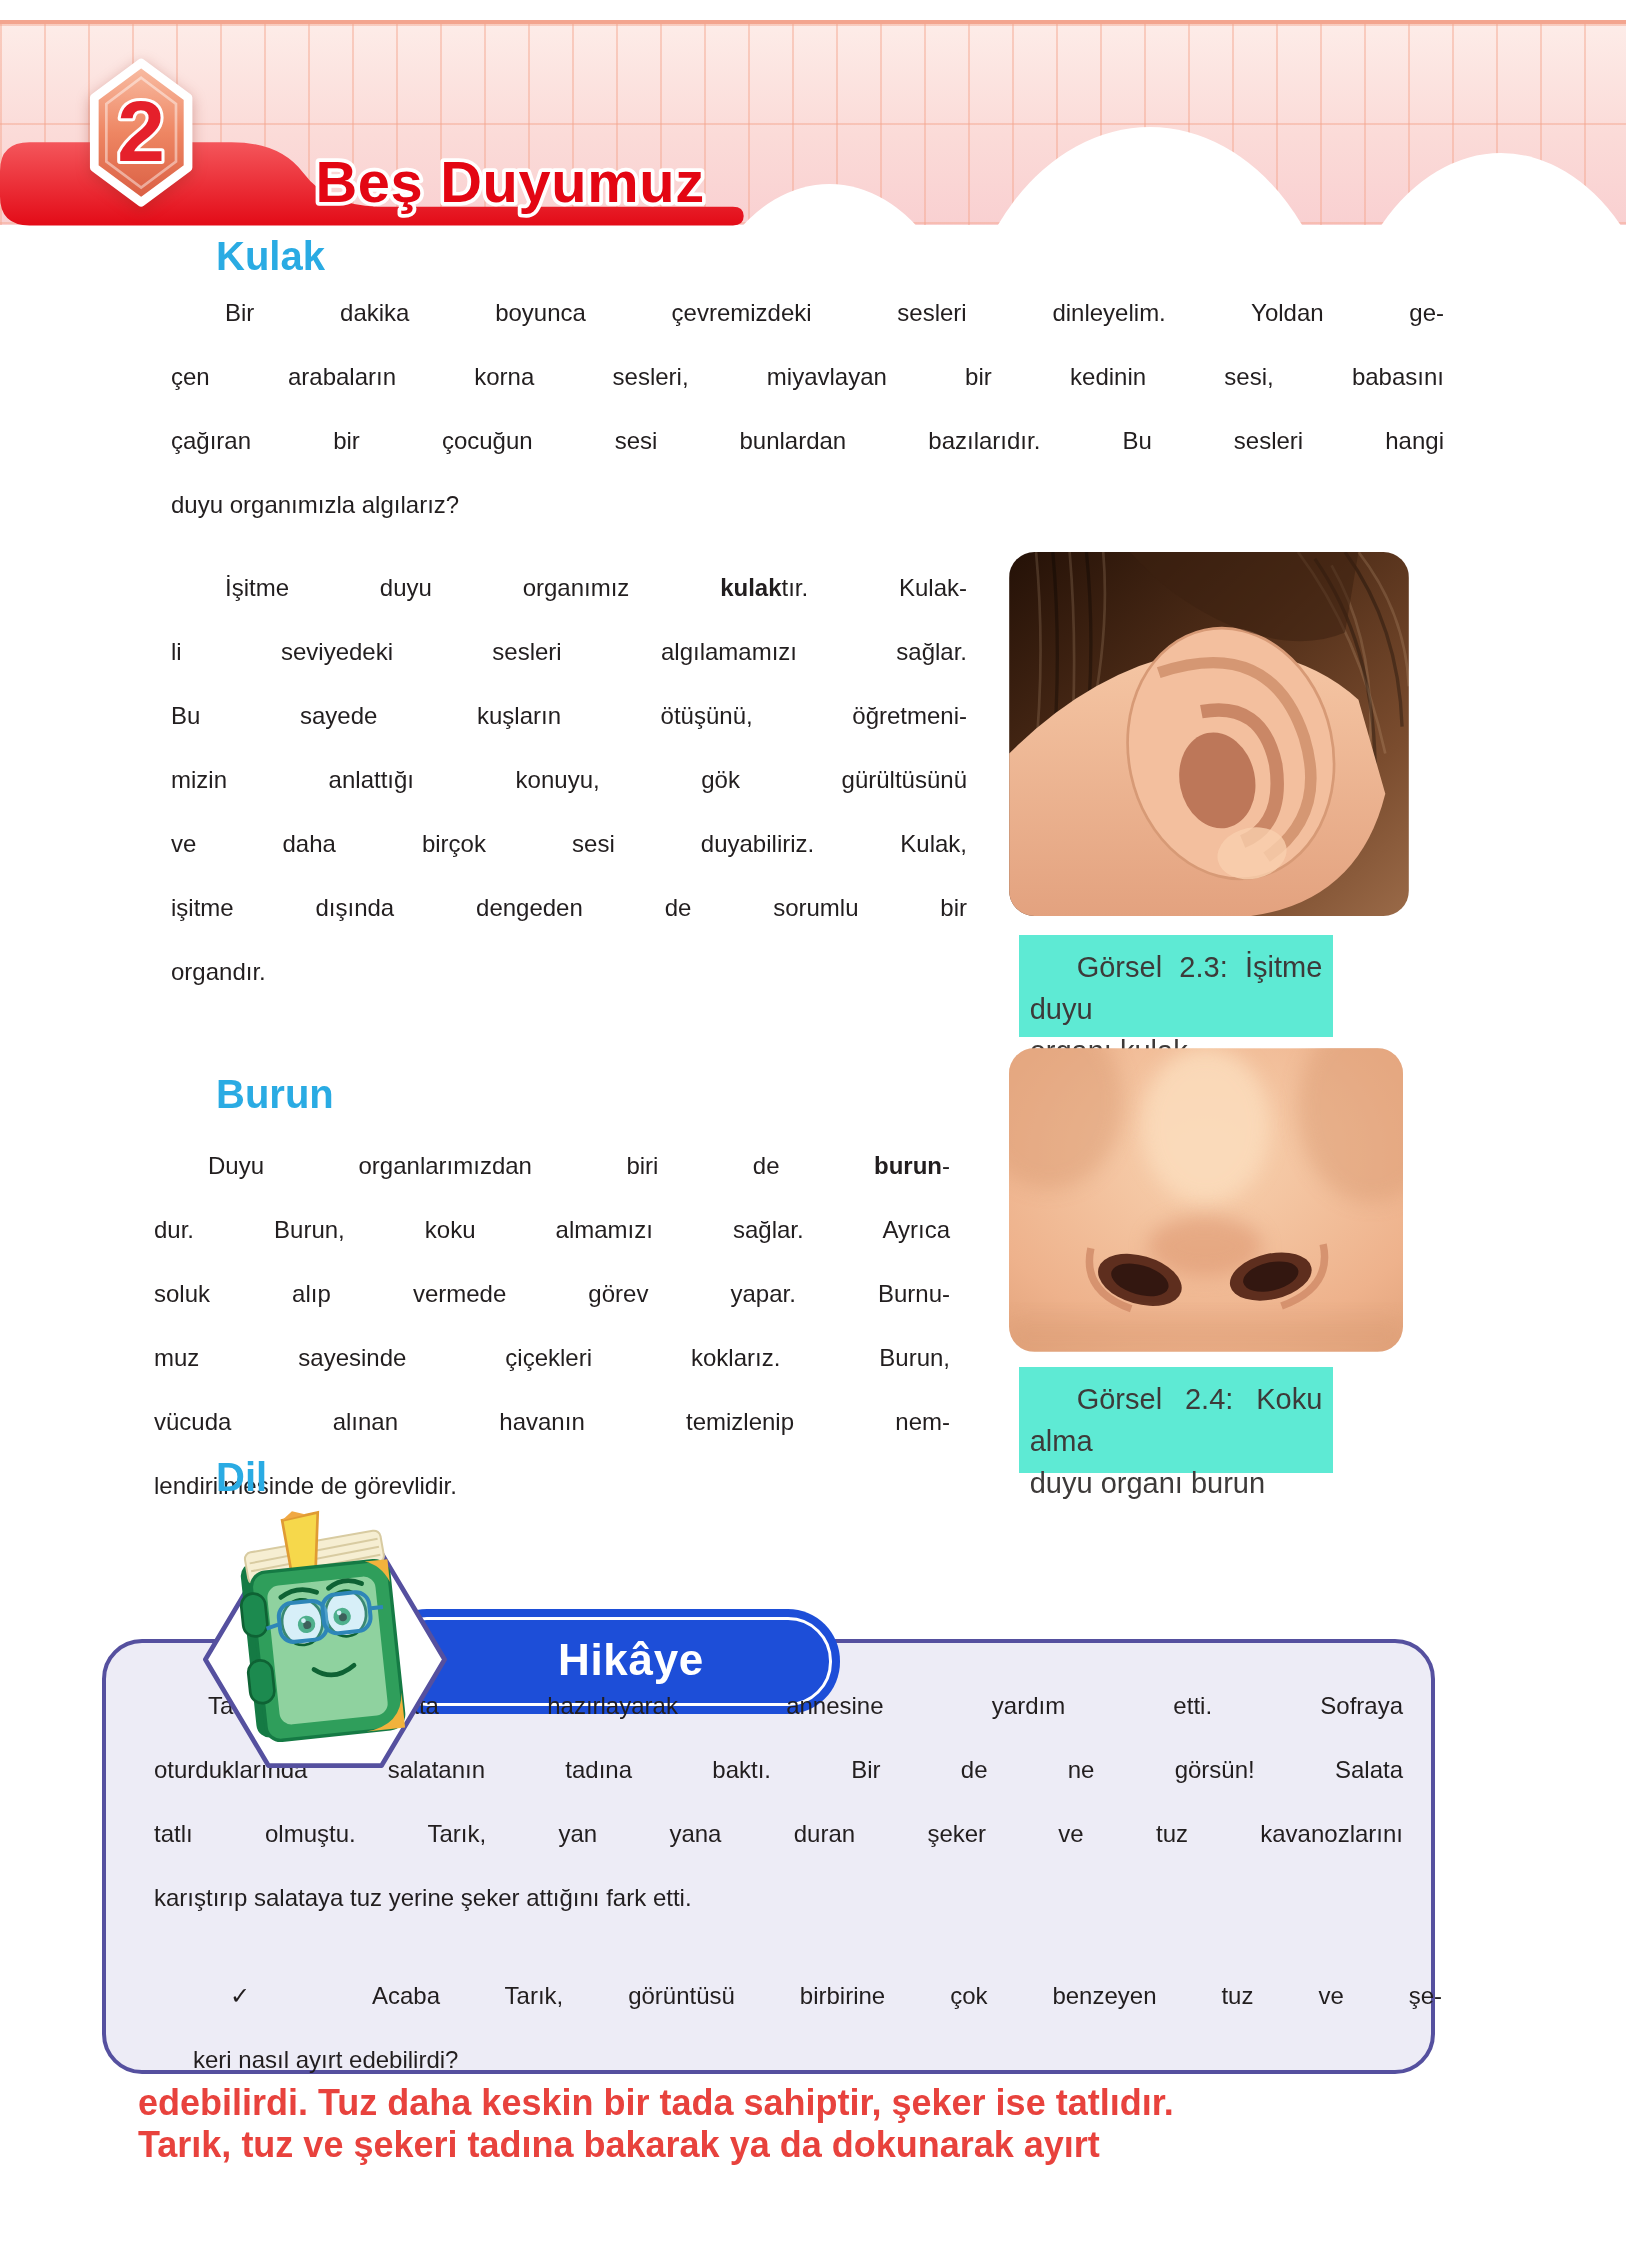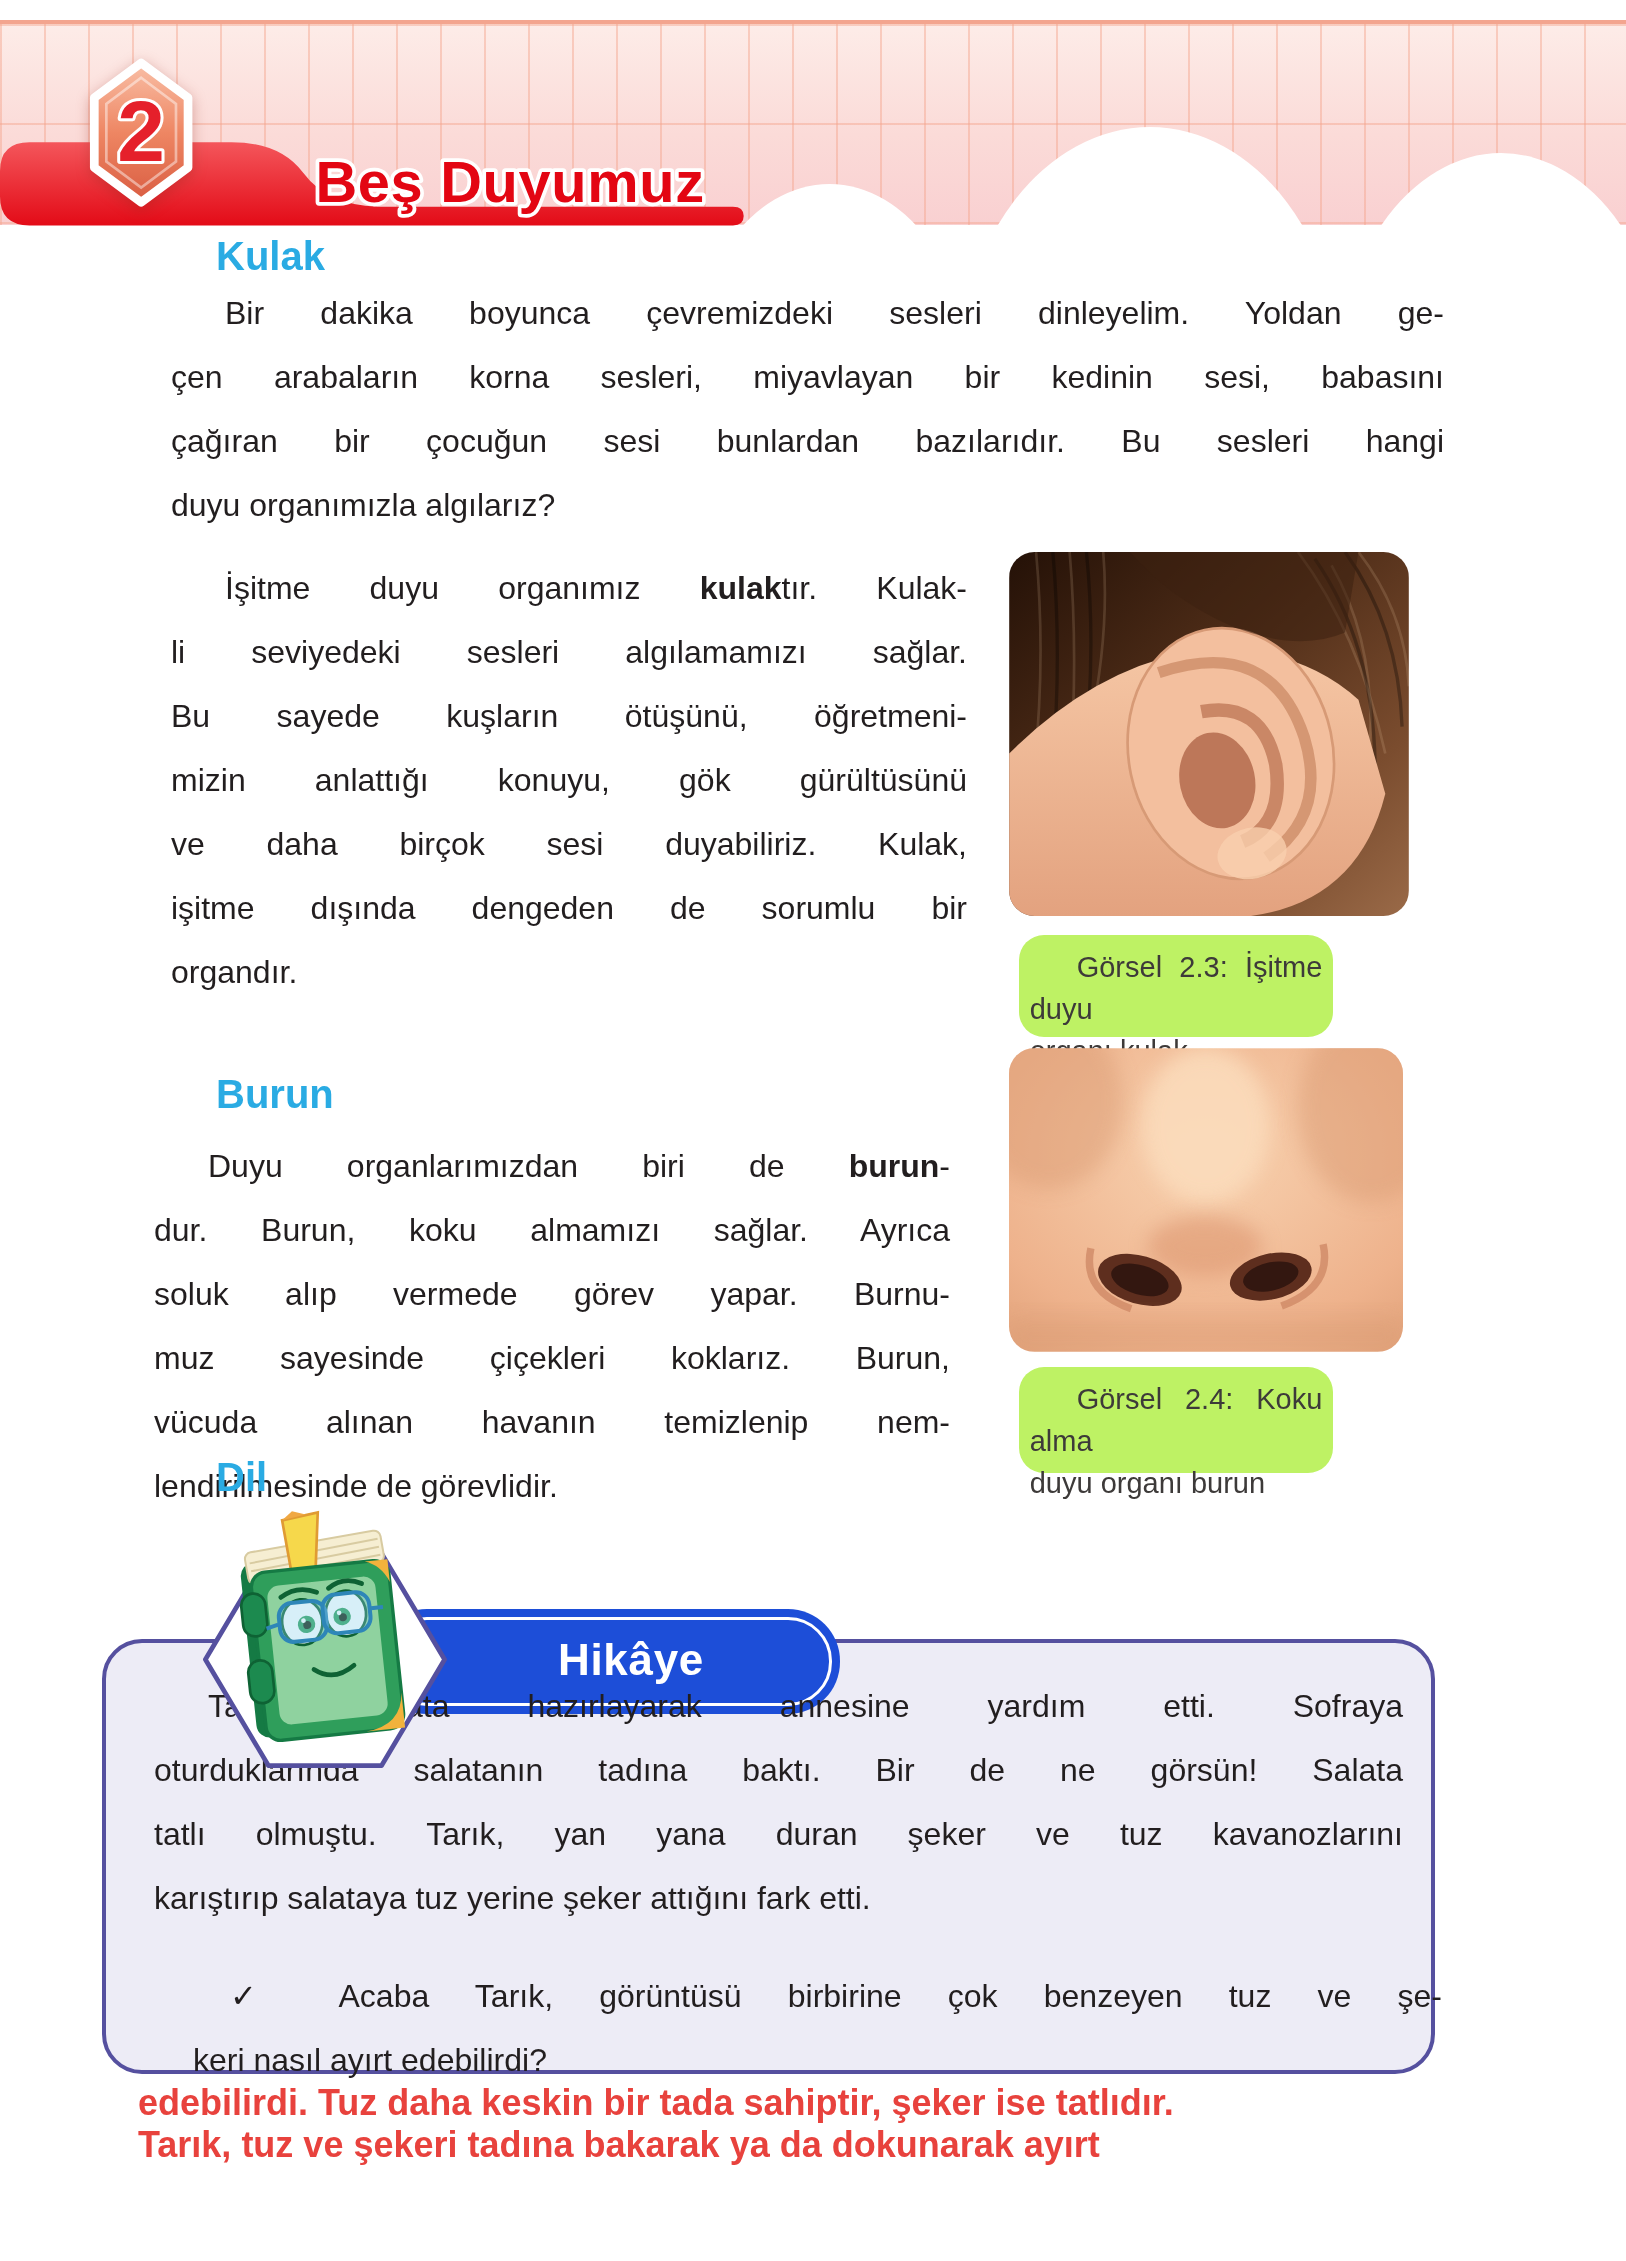--- a/index.html
+++ b/index.html
@@ -21,33 +21,33 @@
   .cloud.c1{left:685px;top:160px;width:289px;height:416px;}
   .cloud.c2{left:957px;top:103px;width:386px;height:510px;}
   .cloud.c3{left:1333px;top:129px;width:336px;height:484px;}
   .cloud.c4{left:1578px;top:156px;width:255px;height:416px;}
   .ribbon-svg{position:absolute;left:0;top:134px;z-index:2;}
   .badge-svg{position:absolute;left:86px;top:55px;z-index:3;filter:drop-shadow(0 4px 6.7px rgba(150,40,30,.35));}
   .title-svg{position:absolute;left:302px;top:132px;z-index:3;}
   
   .heading{position:absolute;font-size:40px;font-weight:bold;color:#2aabe3;z-index:1;}
   .tblock{position:absolute;z-index:1;}
-  .body-text{font-size:32px;}
+  .body-text{font-size:24px;}
   .body-text .tline{line-height:64px;}
   .para .tline:first-child{text-indent:54px;}
   .noindent .tline:first-child{text-indent:0;}
   .q-indent .tline:first-child{text-indent:37px;}
   .tline{white-space:normal;}
   .just{text-align:justify;text-align-last:justify;}
   b{font-weight:bold;}
   
   .figure{position:absolute;border-radius:25.5px;overflow:hidden;z-index:1;}
   .caption{
-    position:absolute;background:#bef264;color:#3d3a39;box-sizing:border-box;
-    padding:10.7px 10.7px 9.4px 10.7px;font-size:29px;z-index:1;border-radius:25px;
+    position:absolute;background:#5eead4;color:#3d3a39;box-sizing:border-box;
+    padding:10.7px 10.7px 9.4px 10.7px;font-size:29px;z-index:1;
   }
   .caption .tline{line-height:42px;}
   .caption .tline:first-child{text-indent:47px;}
   
   .story-box{
     position:absolute;left:102px;top:1639px;width:1333px;height:435px;
     background:#edecf6;border:4.7px solid #55509f;border-radius:40px;box-sizing:border-box;z-index:1;
   }
   .story-pill{
     position:absolute;left:375px;top:1609px;width:465px;height:105px;

